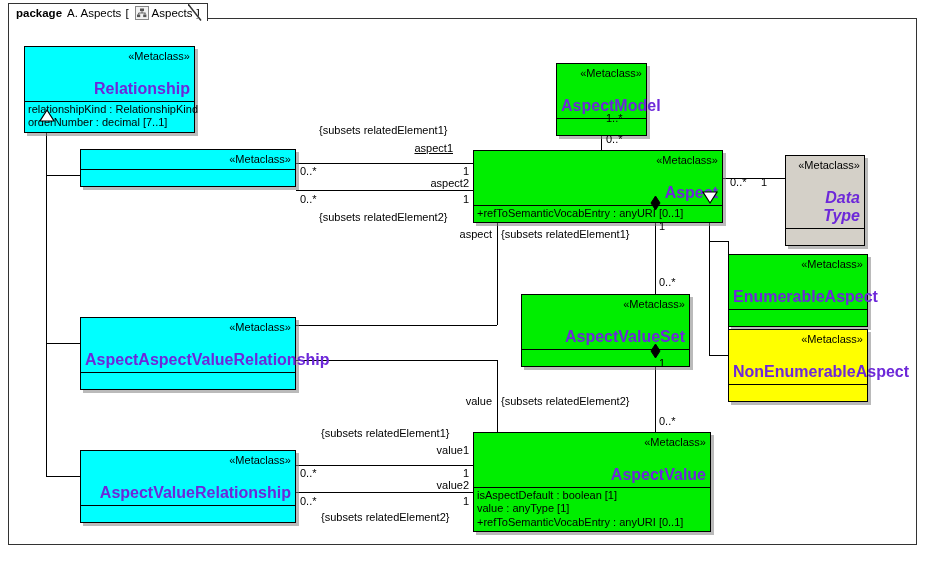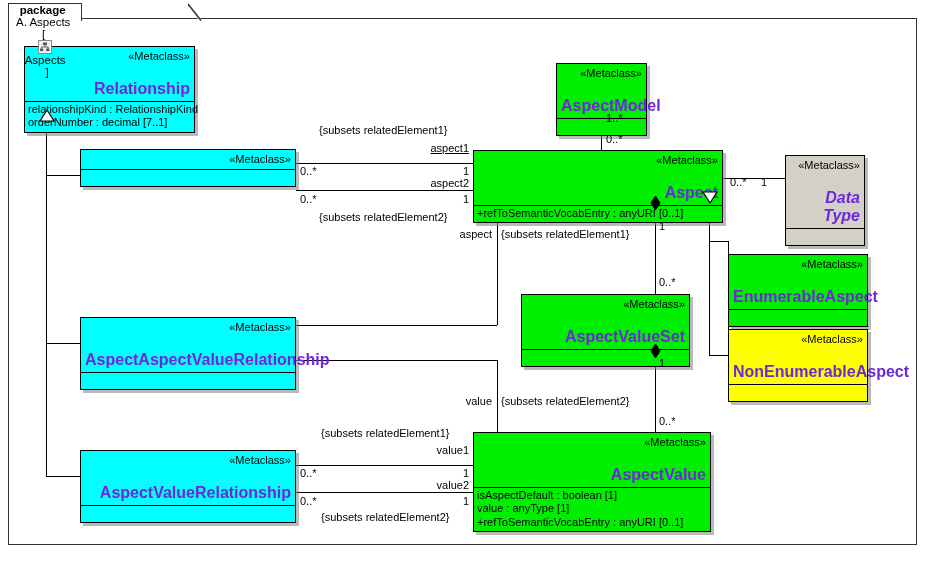--- a/index.html
+++ b/index.html
@@ -39,21 +39,20 @@
     border: 1.5px solid #333333;
     border-bottom: none;
     background: #ffffff;
     padding: 0 7px 0 7px;
     display: flex;
     align-items: center;
     white-space: nowrap;
     font-size: 11.5px;
     color: #000000;
     z-index: 5;
-    flex-direction: column;
   }
   .pkg-tab-skew {
     position: absolute;
     left: 188px;
     top: 3px;
     width: 14px;
     height: 19px;
     overflow: hidden;
     z-index: 6;
   }
@@ -312,21 +311,21 @@
       <span class="cname">AspectValue</span>
     </div>
     <div class="compart">
       <div class="attr">isAspectDefault : boolean [1]</div>
       <div class="attr">value : anyType [1]</div>
       <div class="attr">+refToSemanticVocabEntry : anyURI [0..1]</div>
     </div>
   </div>
 
   <div class="lbl" style="left:319px; top:125px;">{subsets relatedElement1}</div>
-  <div class="lbl r" style="left:403px; top:143px; width:66px;text-decoration:underline;">aspect1</div>
+  <div class="lbl r" style="left:387px; top:143px; width:66px;text-decoration:underline;">aspect1</div>
   <div class="lbl" style="left:300px; top:166px;">0..*</div>
   <div class="lbl r" style="left:403px; top:166px; width:66px;">1</div>
   <div class="lbl r" style="left:403px; top:178px; width:66px;">aspect2</div>
   <div class="lbl" style="left:300px; top:194px;">0..*</div>
   <div class="lbl r" style="left:403px; top:194px; width:66px;">1</div>
   <div class="lbl" style="left:319px; top:212px;">{subsets relatedElement2}</div>
 
   <div class="lbl r" style="left:420px; top:229px; width:72px;">aspect</div>
   <div class="lbl" style="left:501px; top:229px;">{subsets relatedElement1}</div>
   <div class="lbl" style="left:659px; top:221px;">1</div>

